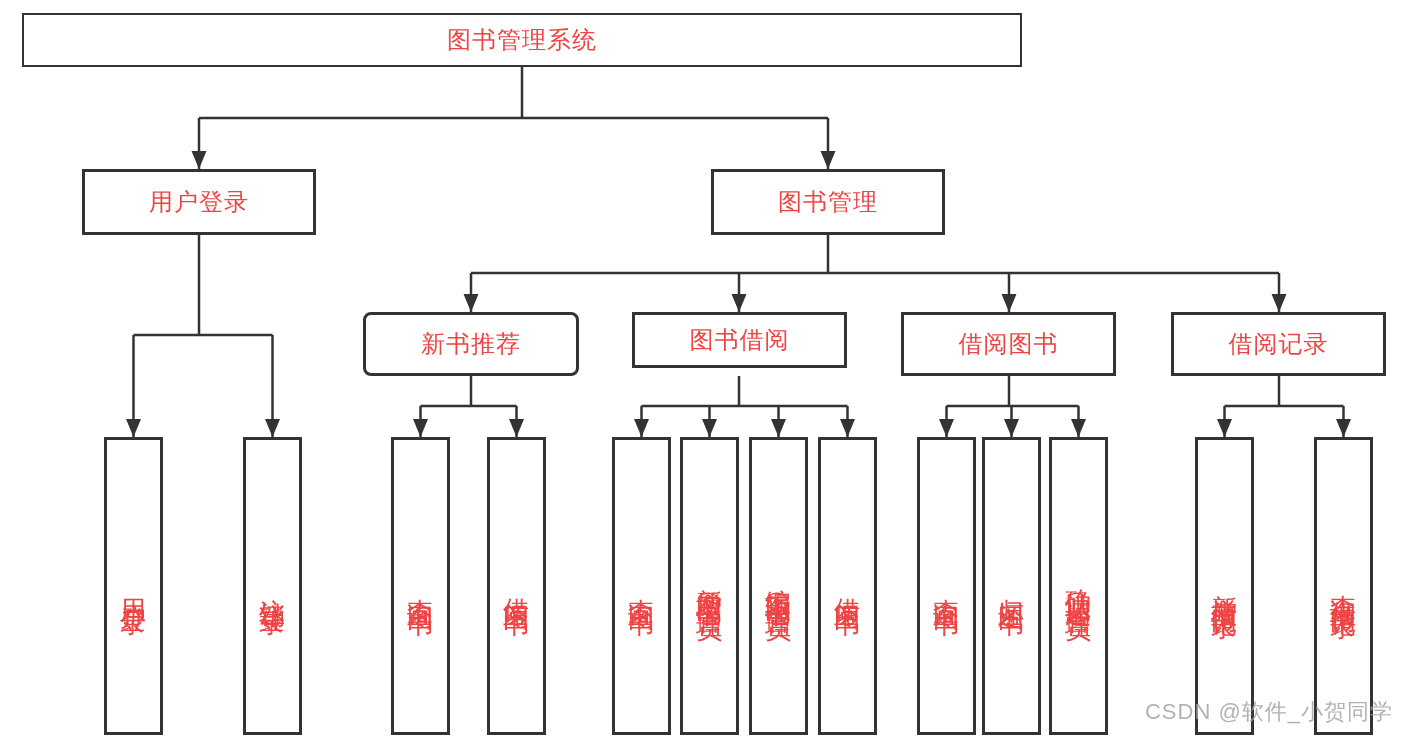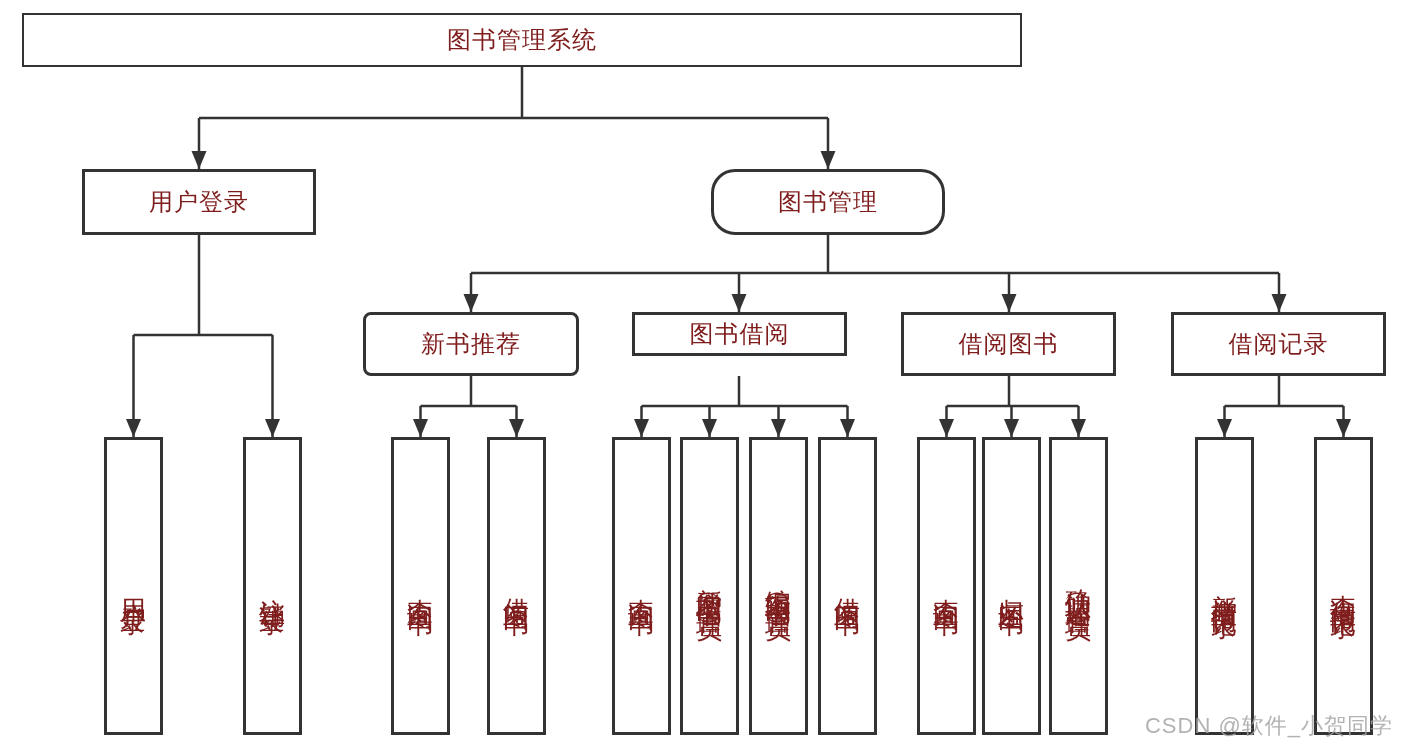--- a/index.html
+++ b/index.html
@@ -4,33 +4,33 @@
 <style>
   html, body { margin: 0; padding: 0; background: #ffffff; }
   body {
     font-family: "Liberation Sans", "DejaVu Sans", sans-serif;
     width: 1405px; height: 747px; position: relative; overflow: hidden;
   }
   .stage { position: absolute; inset: 0; width: 1405px; height: 747px; }
   svg.connectors { position: absolute; left: 0; top: 0; pointer-events: none; }
   .box {
     position: absolute; box-sizing: border-box; background: #ffffff;
-    border: 3px solid #333333; color: #7f1d1d;
+    border: 3px solid #333333; color: #ef4444;
     display: flex; align-items: center; justify-content: center;
     text-align: center;
   }
   .root-box { border-width: 2px; font-size: 24px; letter-spacing: 1px; }
   .h-box { font-size: 24px; letter-spacing: 1px; }
   .leaf-box { font-size: 26px; }
   .vtext {
     writing-mode: vertical-rl; text-orientation: mixed;
     letter-spacing: 4px; line-height: 1; white-space: nowrap;
   }
   .watermark {
-    position: absolute; right: 12px; bottom: 6px;
+    position: absolute; right: 12px; bottom: 20px;
     font-size: 22px; color: rgba(165,165,165,0.85);
     letter-spacing: 1px; pointer-events: none; text-align: center;
   }
 </style>
 </head>
 <body>
 
 <div class="stage">
 
   <svg class="connectors" width="1405" height="747" viewBox="0 0 1405 747">
@@ -79,24 +79,24 @@
       <path d="M1279,376 V406"></path>
       <path d="M1224.5,406 H1343.5"></path>
       <path d="M1224.5,406 V437" marker-end="url(#arrow)"></path>
       <path d="M1343.5,406 V437" marker-end="url(#arrow)"></path>
     </g>
   </svg>
 
   <div class="box root-box" style="left:22px; top:13px; width:1000px; height:54px;">图书管理系统</div>
 
   <div class="box h-box" style="left:82px; top:169px; width:234px; height:66px;">用户登录</div>
-  <div class="box h-box" style="left:711px; top:169px; width:234px; height:66px;border-radius:24px;">图书管理</div>
+  <div class="box h-box" style="left:711px; top:169px; width:234px; height:66px;">图书管理</div>
 
   <div class="box h-box" style="left:363px; top:312px; width:216px; height:64px;border-radius:8px;">新书推荐</div>
-  <div class="box h-box" style="left:632px; top:312px; width:215px; height:44px;">图书借阅</div>
+  <div class="box h-box" style="left:632px; top:312px; width:215px; height:56px;">图书借阅</div>
   <div class="box h-box" style="left:901px; top:312px; width:215px; height:64px;">借阅图书</div>
   <div class="box h-box" style="left:1171px; top:312px; width:215px; height:64px;">借阅记录</div>
 
   <div class="box leaf-box" style="left:104px; top:437px; width:59px; height:298px;">
     <span class="vtext">用户登录</span>
   </div>
   <div class="box leaf-box" style="left:243px; top:437px; width:59px; height:298px;">
     <span class="vtext">注销登录</span>
   </div>
 

